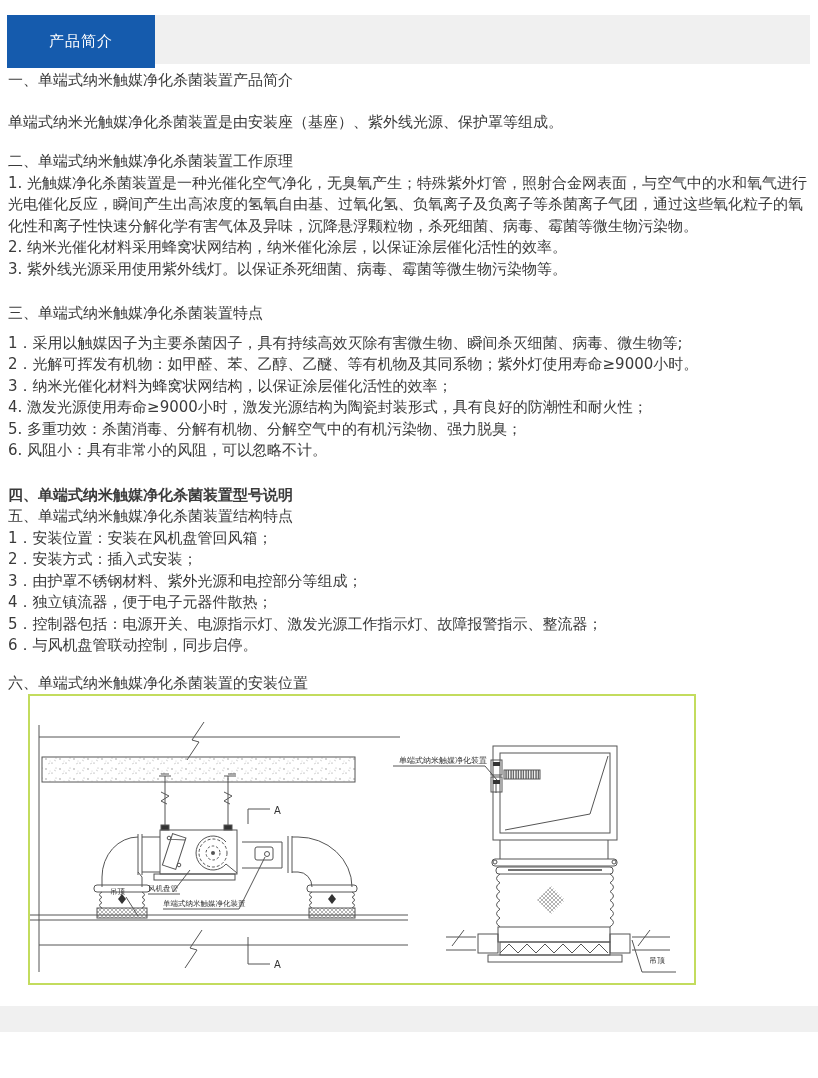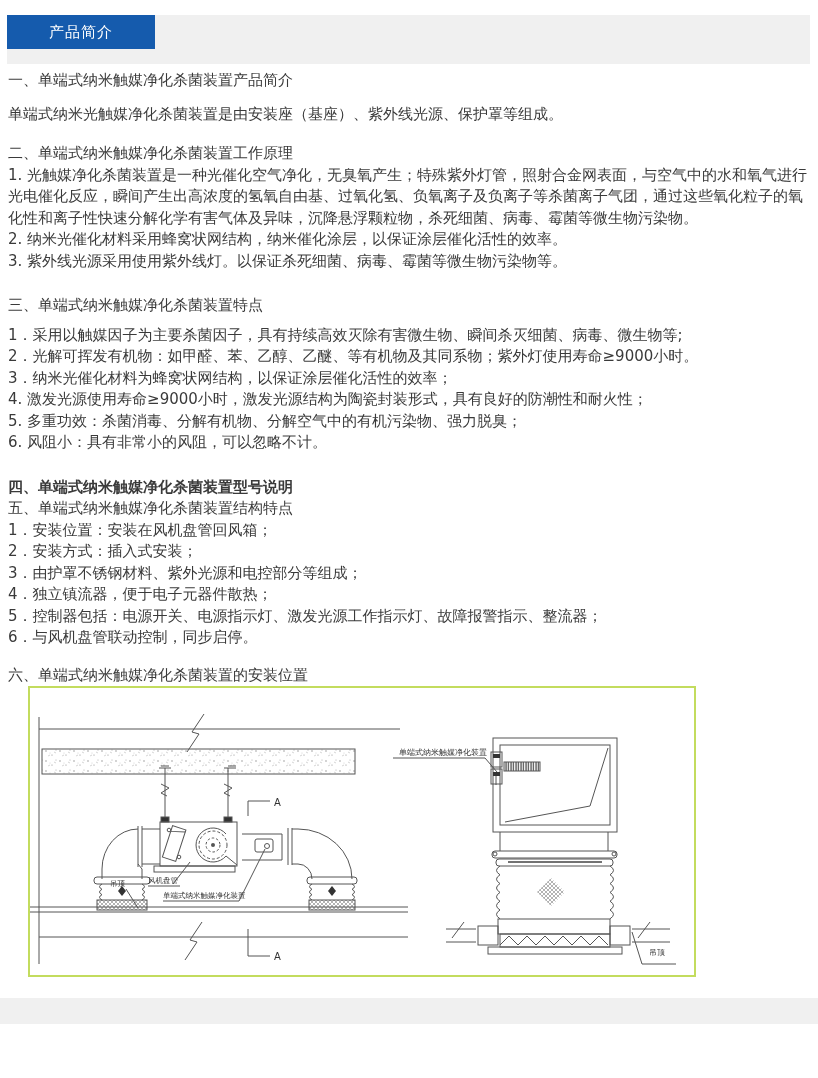--- a/index.html
+++ b/index.html
@@ -3,30 +3,30 @@
 <meta charset="utf-8">
 <style>
   html,body { margin:0; padding:0; }
   body {
     width:818px; background:#ffffff;
     font-family:"DejaVu Sans","Liberation Sans",sans-serif;
     -webkit-font-smoothing:antialiased;
   }
   .top-strip { margin:15px 8px 0 7px; height:49px; background:#f0f0f0; }
   .tab {
-    width:148px; height:34px; background:#155bad; color:#ffffff;
+    width:148px; height:53px; background:#155bad; color:#ffffff;
     font-size:15px; letter-spacing:1px;
     display:flex; align-items:center; justify-content:center;
   }
   .content {
     padding:6px 10px 16px 8px;
     font-size:15px; line-height:21.5px; color:#3a3a3a;
   }
   .line { margin:0; }
-  .mt12 { margin-top:12px; }
+  .mt12 { margin-top:20px; }
   .mt18 { margin-top:18px; }
   .mt20 { margin-top:8px; }
   .mt21 { margin-top:23px; }
   .mt22 { margin-top:16px; }
   .mt23 { margin-top:23px;font-weight:bold; }
   .mt35 { }
   .diagram-box {
     margin-left:20px; width:664px; height:287px;
     border:2px solid #c3dc5e; background:#ffffff; overflow:hidden;
   }

